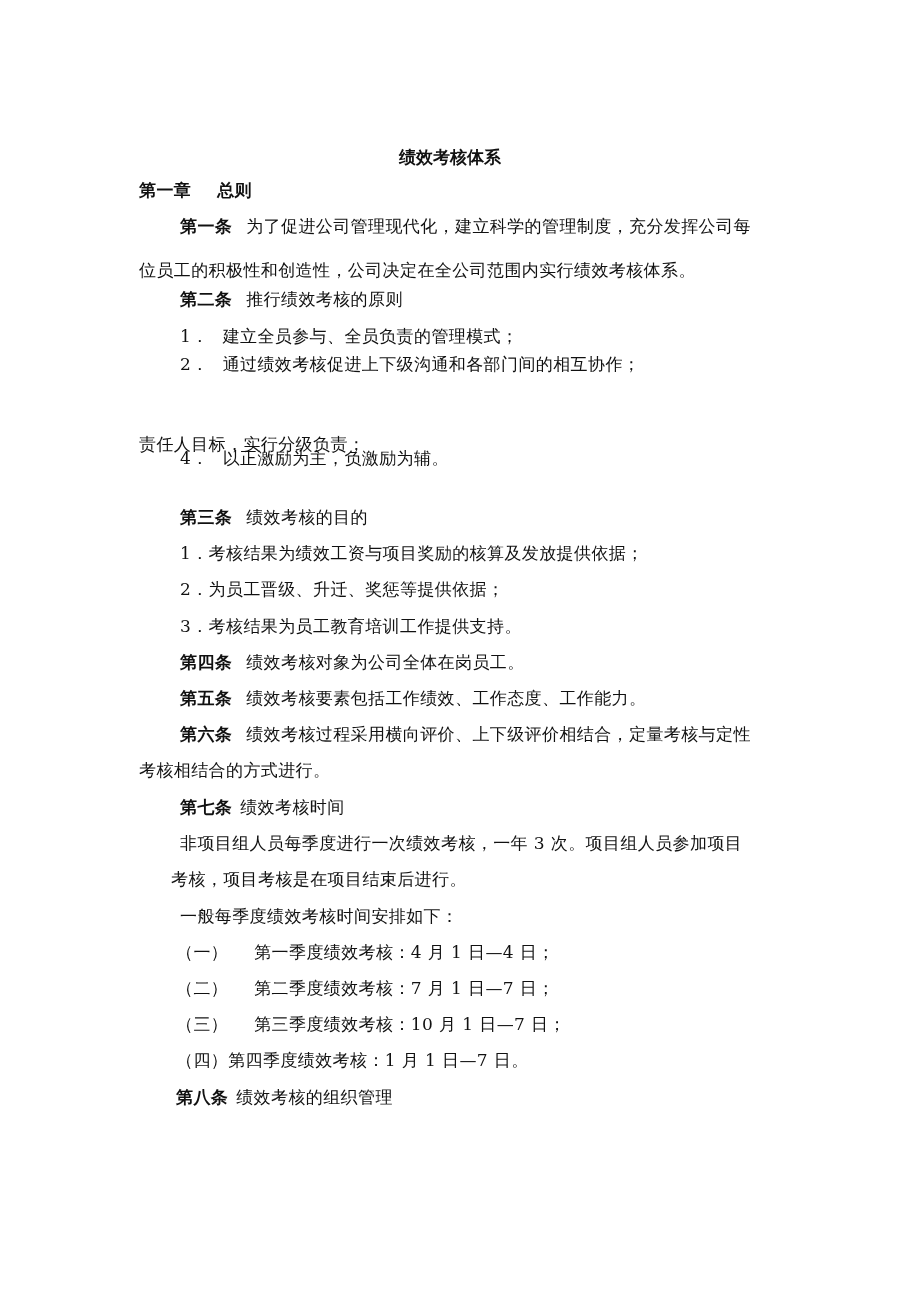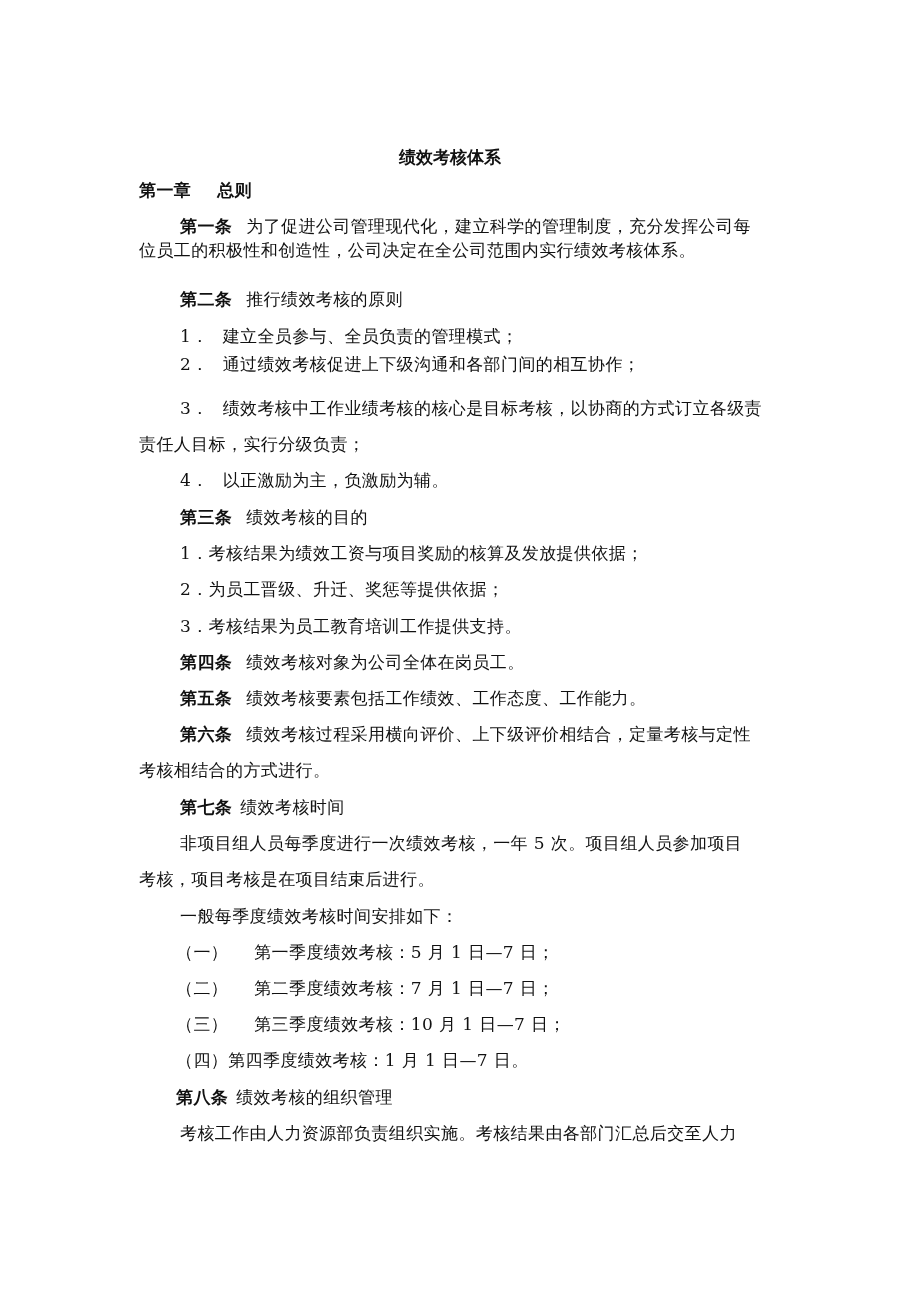--- a/index.html
+++ b/index.html
@@ -22,36 +22,33 @@
 
   <div class="title">绩效考核体系</div>
 
   <div class="line b" style="top:180px;">
     <span>第一章</span><span class="gap2"></span><span>总则</span>
   </div>
 
   <div class="line ind" style="top:216px;">
     <span class="b">第一条</span><span class="gap"></span><span>为了促进公司管理现代化，建立科学的管理制度，充分发挥公司每</span>
   </div>
-  <div class="line" style="top:240px;">位员工的积极性和创造性，公司决定在全公司范围内实行绩效考核体系。</div>
+  <div class="line" style="top:260px;">位员工的积极性和创造性，公司决定在全公司范围内实行绩效考核体系。</div>
 
   <div class="line ind" style="top:289px;">
     <span class="b">第二条</span><span class="gap"></span><span>推行绩效考核的原则</span>
   </div>
   <div class="line ind" style="top:326px;">
     <span>1．</span><span class="gap"></span><span>建立全员参与、全员负责的管理模式；</span>
   </div>
   <div class="line ind" style="top:354px;">
     <span>2．</span><span class="gap"></span><span>通过绩效考核促进上下级沟通和各部门间的相互协作；</span>
   </div>
-  <div class="line ind" style="top:398px;">
-    <span>3．</span><span class="gap"></span><span>绩效考核中工作业绩考核的核心是目标考核，以协商的方式订立各级责</span>
-  </div>
   <div class="line" style="top:434px;">责任人目标，实行分级负责；</div>
-  <div class="line ind" style="top:470px;">
+  <div class="line ind" style="top:448px;">
     <span>4．</span><span class="gap"></span><span>以正激励为主，负激励为辅。</span>
   </div>
 
   <div class="line ind" style="top:507px;">
     <span class="b">第三条</span><span class="gap"></span><span>绩效考核的目的</span>
   </div>
   <div class="line ind" style="top:543px;">1．考核结果为绩效工资与项目奖励的核算及发放提供依据；</div>
   <div class="line ind" style="top:579px;">2．为员工晋级、升迁、奖惩等提供依据；</div>
   <div class="line ind" style="top:616px;">3．考核结果为员工教育培训工作提供支持。</div>
 
@@ -64,34 +61,33 @@
   </div>
 
   <div class="line ind" style="top:688px;">
     <span class="b">第五条</span><span class="gap"></span><span>绩效考核要素包括工作绩效、工作态度、工作能力。</span>
   </div>
   <div class="line" style="top:760px;">考核相结合的方式进行。</div>
 
   <div class="line ind" style="top:797px;">
     <span class="b">第七条</span><span class="gap" style="width:8px"></span><span>绩效考核时间</span>
   </div>
-  <div class="line ind" style="top:833px;">非项目组人员每季度进行一次绩效考核，一年 5 次。项目组人员参加项目</div>
-  <div class="line" style="top:869px;">考核，项目考核是在项目结束后进行。</div>
+  <div class="line ind" style="top:833px;">非项目组人员每季度进行一次绩效考核，一年 3 次。项目组人员参加项目</div>
+  <div class="line" style="top:869px;margin-left:32px;">考核，项目考核是在项目结束后进行。</div>
   <div class="line ind" style="top:906px;">一般每季度绩效考核时间安排如下：</div>
   <div class="line ind2" style="top:942px;">
-    <span>（一）</span><span class="gap2"></span><span>第一季度绩效考核：5 月 1 日—7 日；</span>
+    <span>（一）</span><span class="gap2"></span><span>第一季度绩效考核：4 月 1 日—4 日；</span>
   </div>
   <div class="line ind2" style="top:978px;">
     <span>（二）</span><span class="gap2"></span><span>第二季度绩效考核：7 月 1 日—7 日；</span>
   </div>
   <div class="line ind2" style="top:1014px;">
     <span>（三）</span><span class="gap2"></span><span>第三季度绩效考核：10 月 1 日—7 日；</span>
   </div>
   <div class="line ind2" style="top:1050px;">
     <span>（四）</span><span>第四季度绩效考核：1 月 1 日—7 日。</span>
   </div>
 
   <div class="line ind2" style="top:1087px;">
     <span class="b">第八条</span><span class="gap" style="width:8px"></span><span>绩效考核的组织管理</span>
   </div>
-  <div class="line ind" style="top:1123px;">考核工作由人力资源部负责组织实施。考核结果由各部门汇总后交至人力</div>
 
 </div>
 
 </body></html>

